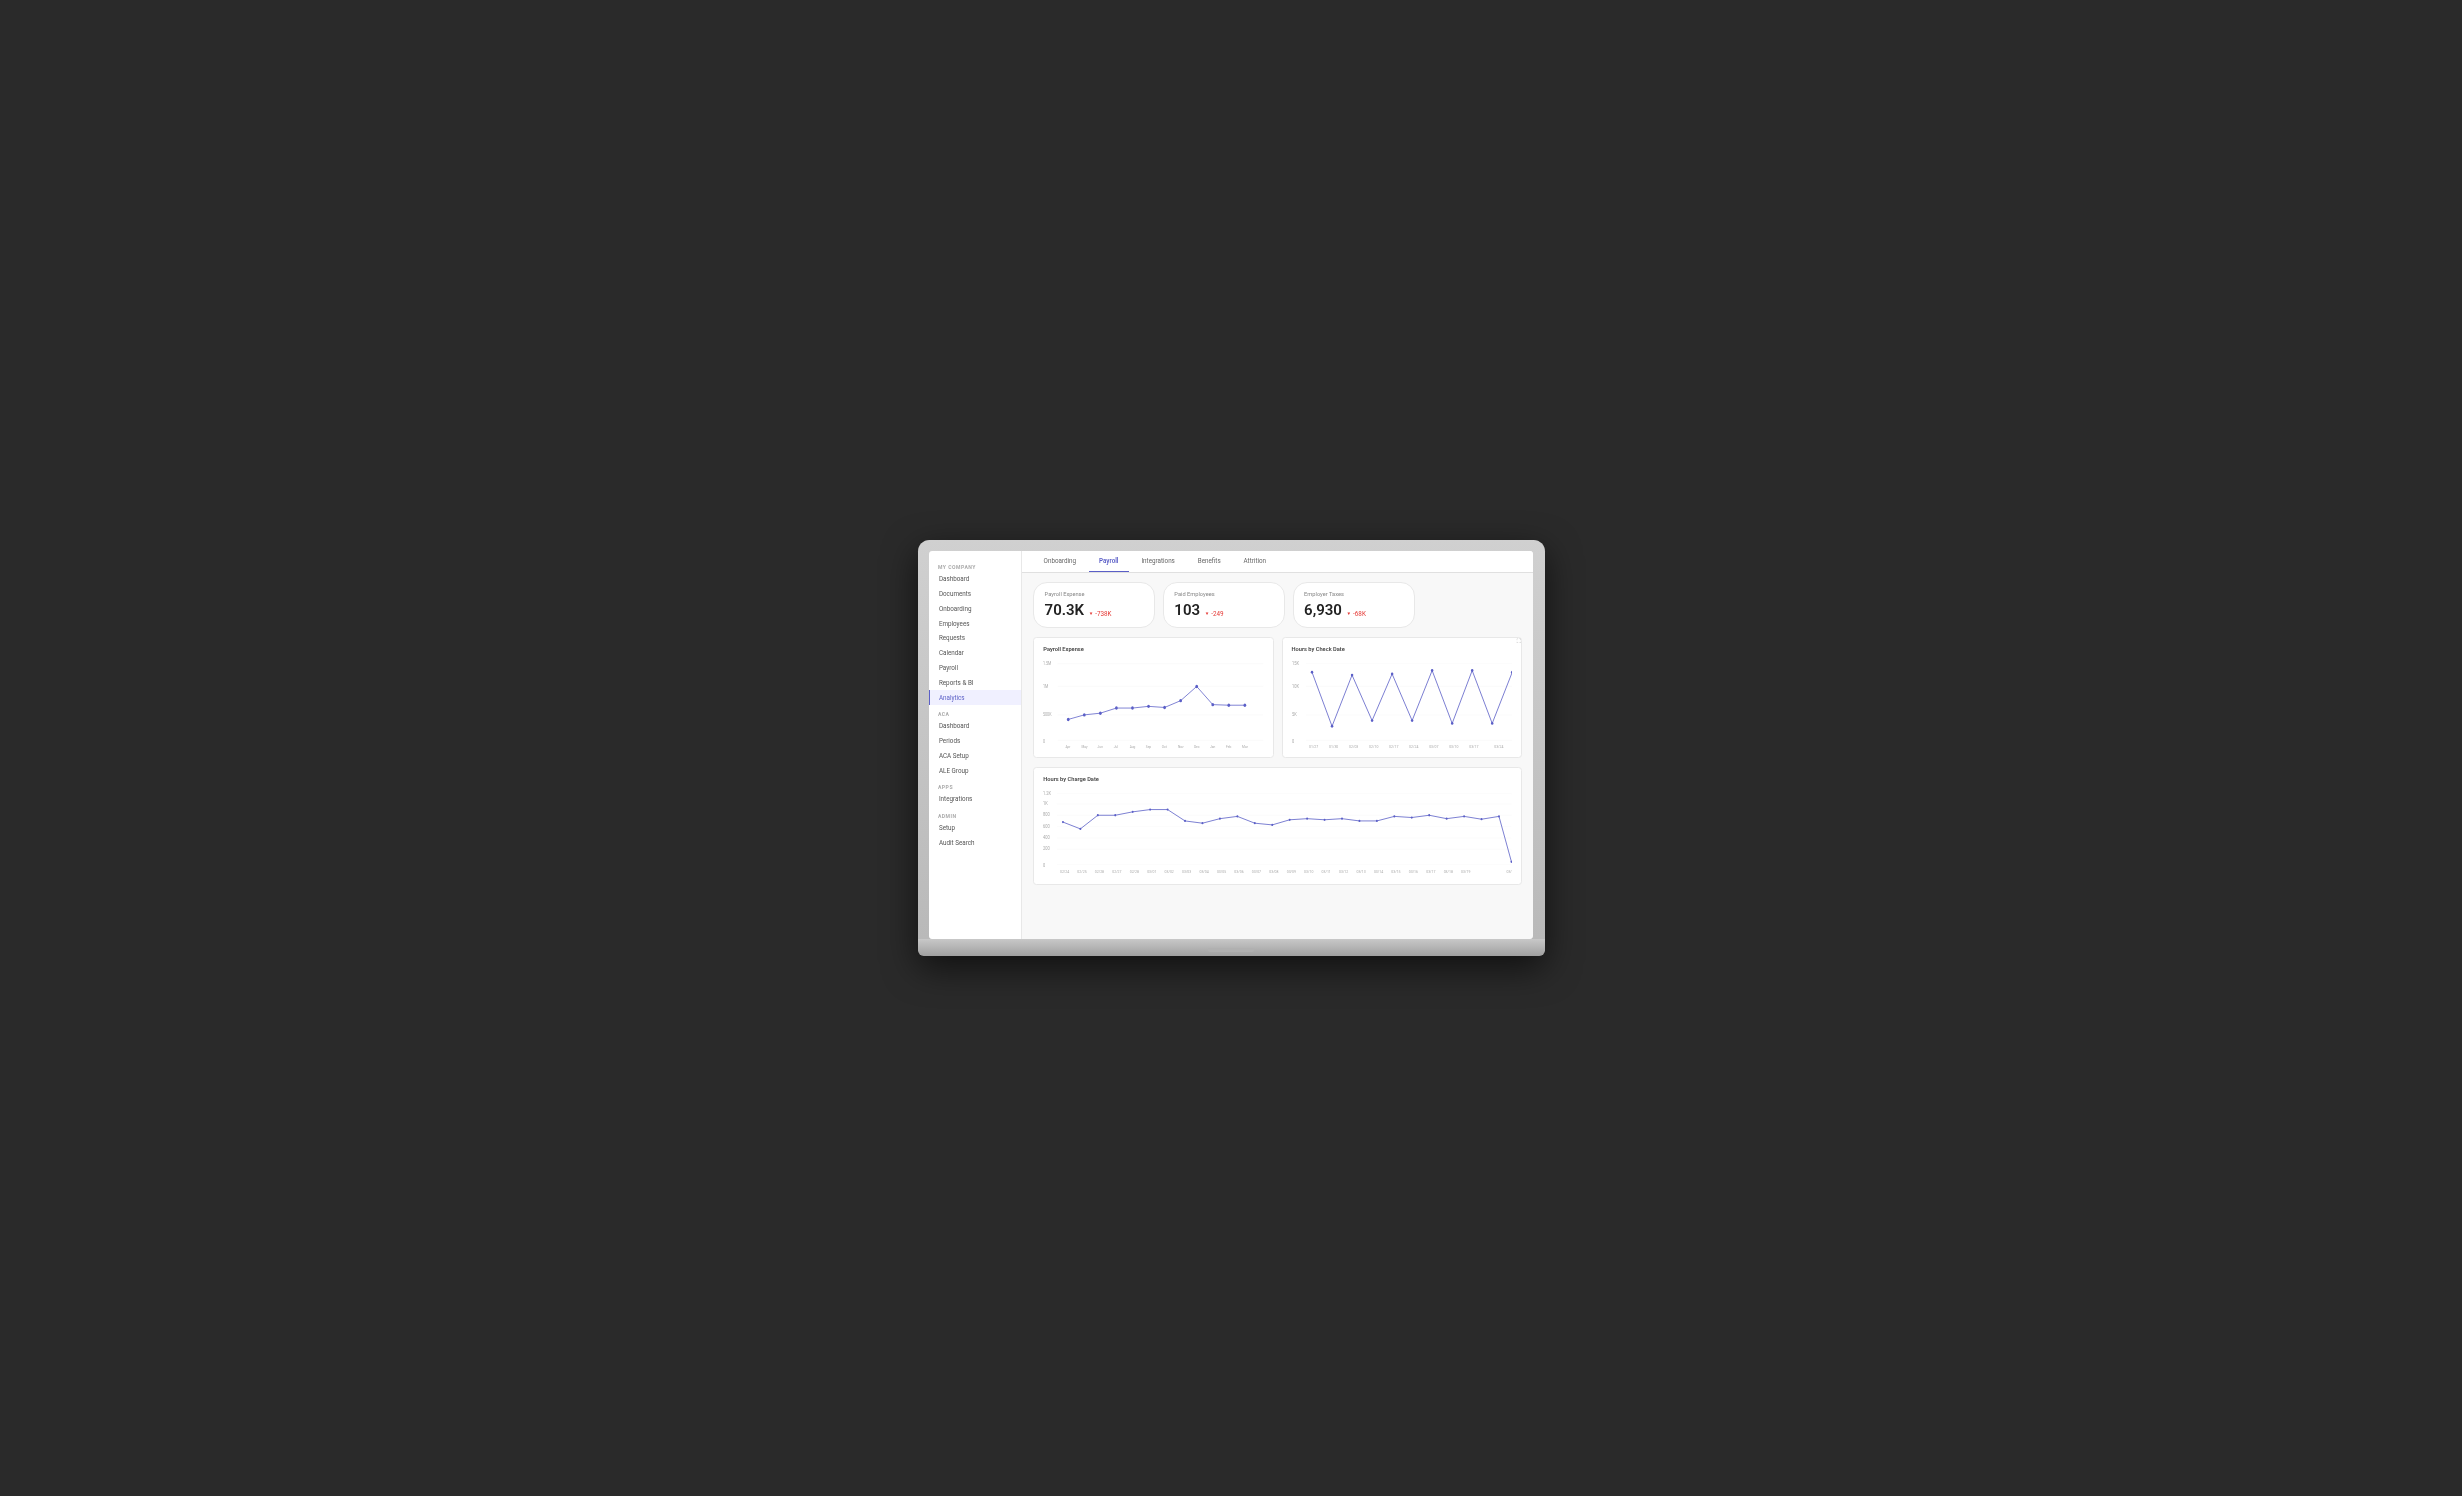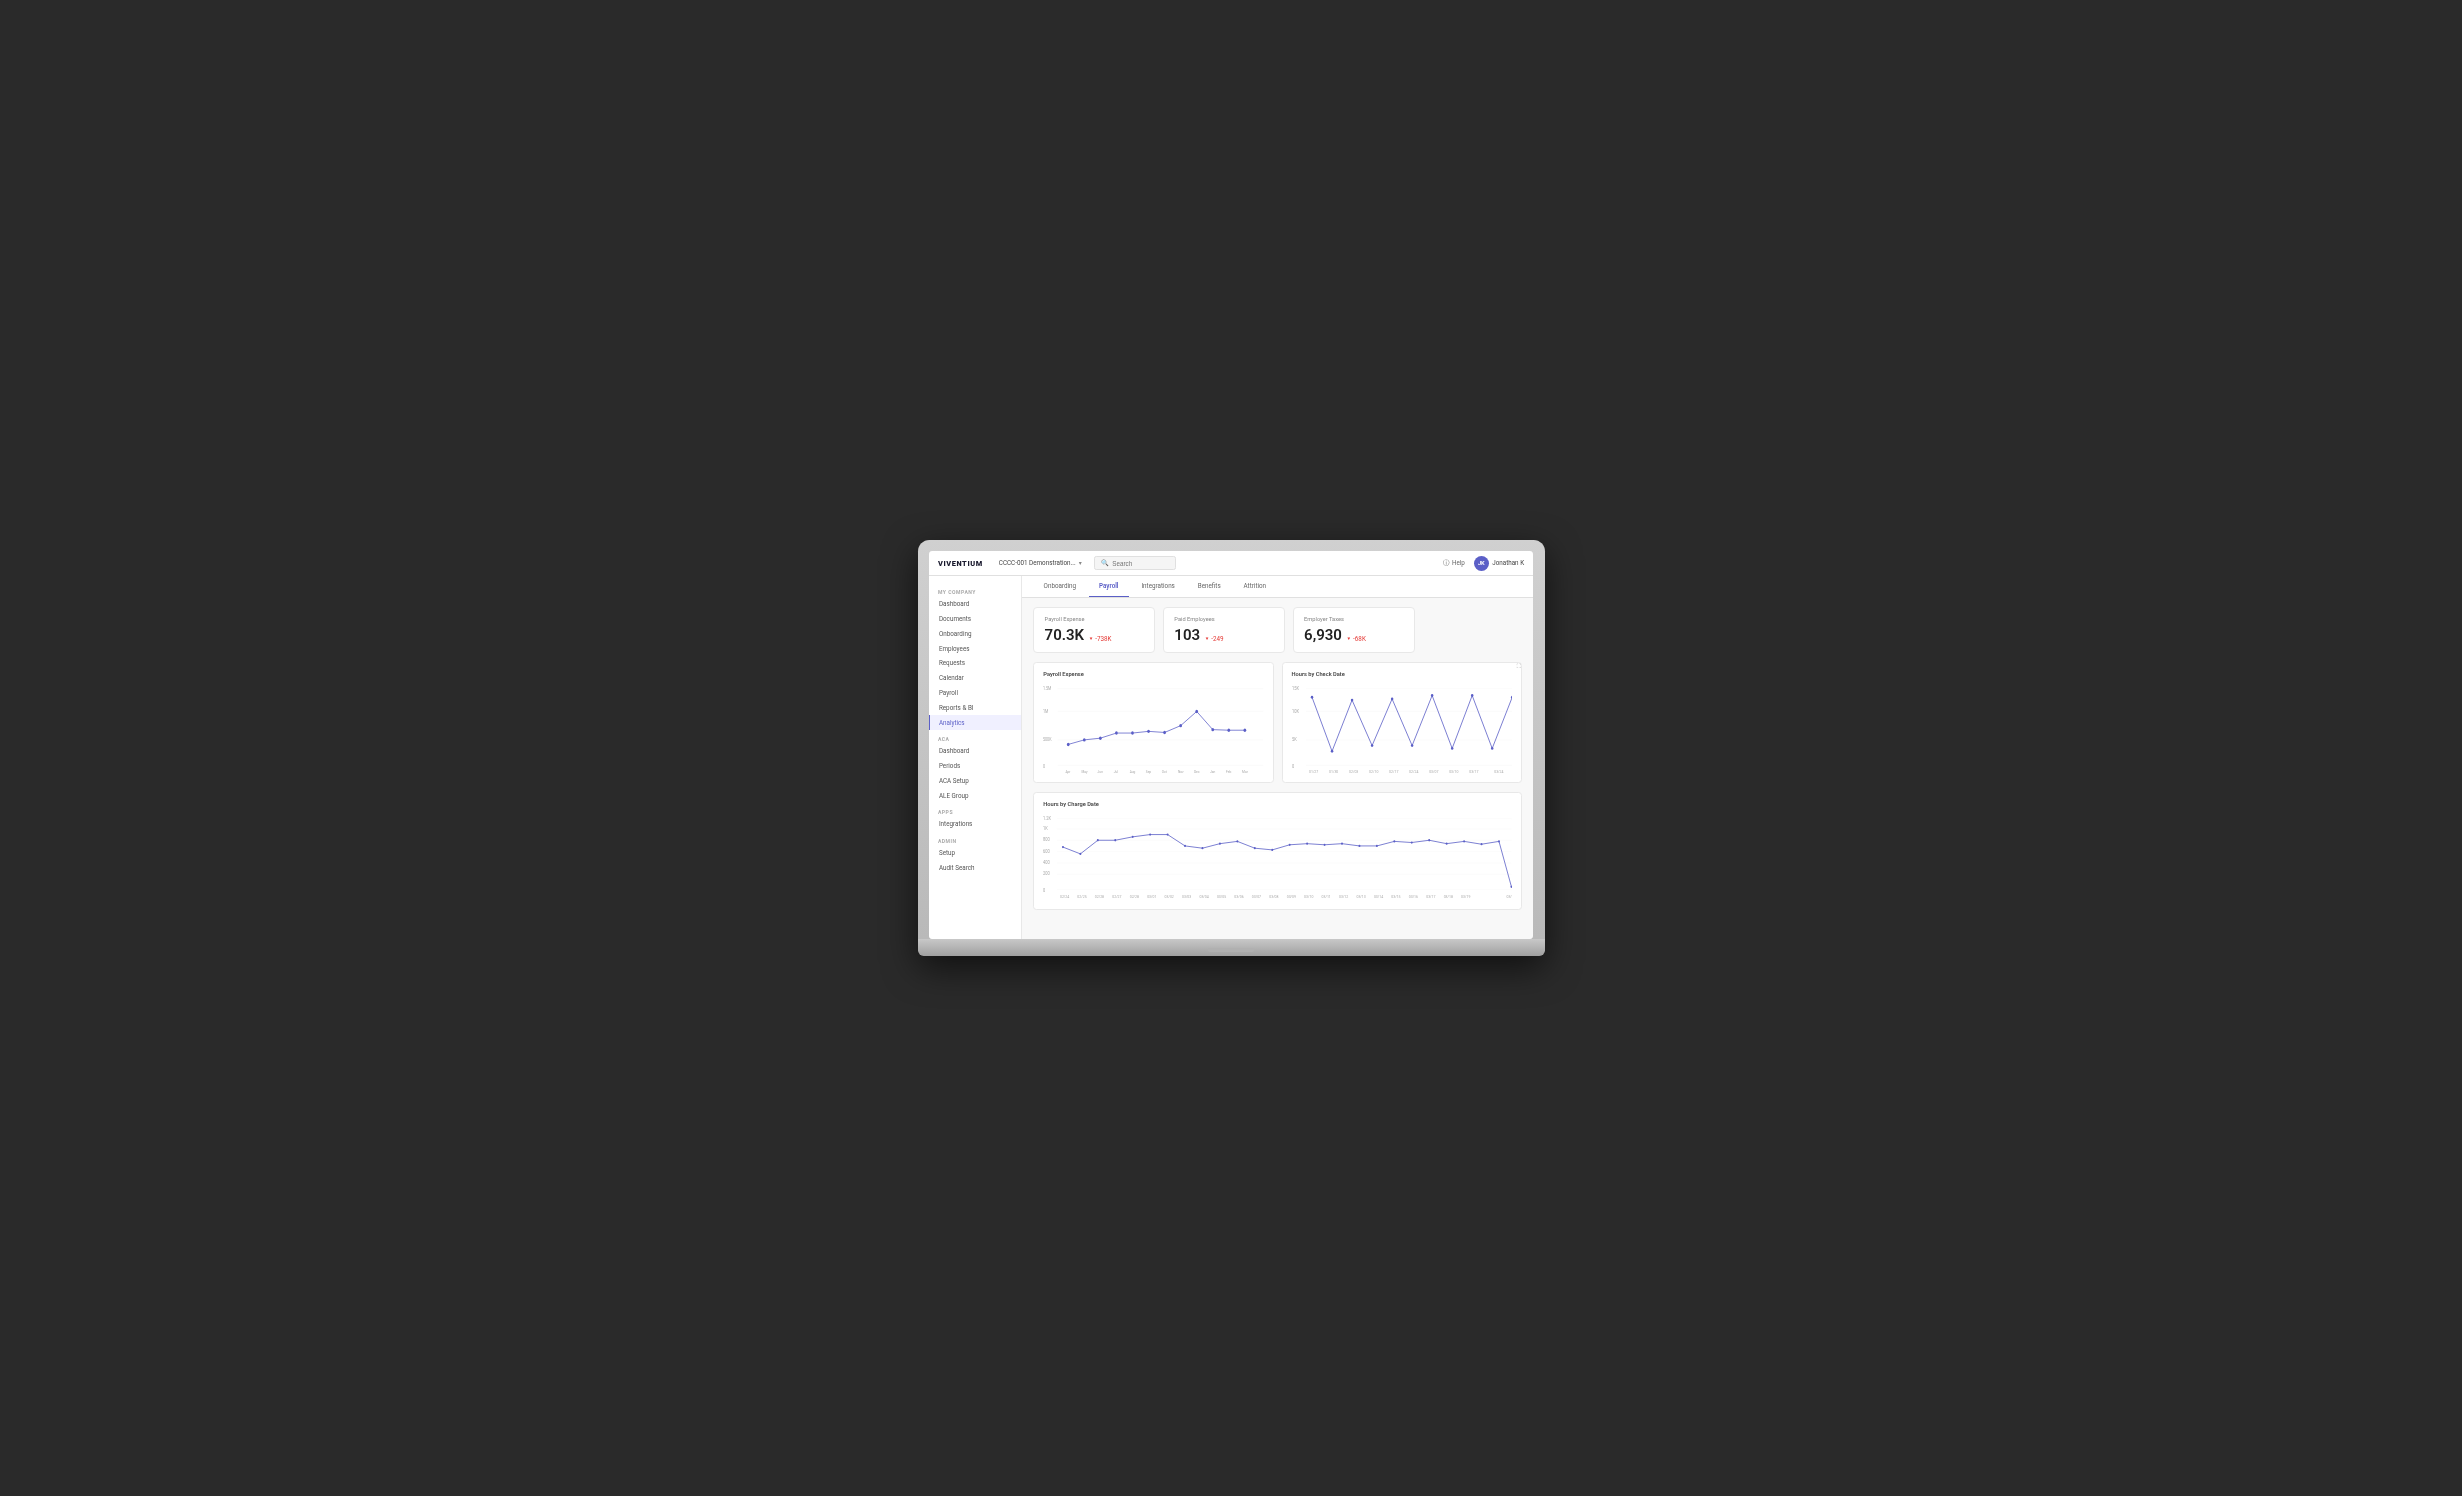--- a/index.html
+++ b/index.html
@@ -203,21 +203,21 @@
       flex: 1;
     }
     .metrics-row {
       display: flex;
       gap: 8px;
       margin-bottom: 9px;
     }
     .metric-card {
       background: #fff;
       border: 0.6px solid #e8e8e8;
-      border-radius: 4px;
+      border-radius: 14px;
       padding: 8px 10.3px;
       flex: 1;
       min-width: 0;
     }
     .metric-label {
       font-size: 5.7px;
       color: #888;
       margin-bottom: 4.6px;
     }
     .metric-value-row {
@@ -299,41 +299,20 @@
       margin-bottom: 9px;
     }
   </style>
 </head>
 <body>
 
 <div class="laptop-outer">
   <div class="screen">
     <div class="app">
 
-      <div class="top-bar">
-        <div class="logo">Viventium</div>
-        <div class="company-selector">
-          <span>CCCC-001 Demonstration...</span>
-          <span class="chevron-down">▼</span>
-        </div>
-        <div class="search-box">
-          <span style="color:#aaa;font-size:6.3px;">🔍</span>
-          <input type="text" placeholder="Search" style="">
-        </div>
-        <div class="top-bar-right">
-          <div class="help-btn">
-            <span style="font-size:6.8px;">ⓘ</span>
-            <span>Help</span>
-          </div>
-          <div class="user-info">
-            <div class="avatar">JK</div>
-            <span class="user-name">Jonathan K</span>
-          </div>
-        </div>
-      </div>
 
       <div class="main-body">
 
         <div class="sidebar">
           <div class="sidebar-section-label">MY COMPANY</div>
           <div class="sidebar-item">Dashboard</div>
           <div class="sidebar-item">Documents</div>
           <div class="sidebar-item">Onboarding</div>
           <div class="sidebar-item">Employees</div>
           <div class="sidebar-item">Requests</div>

